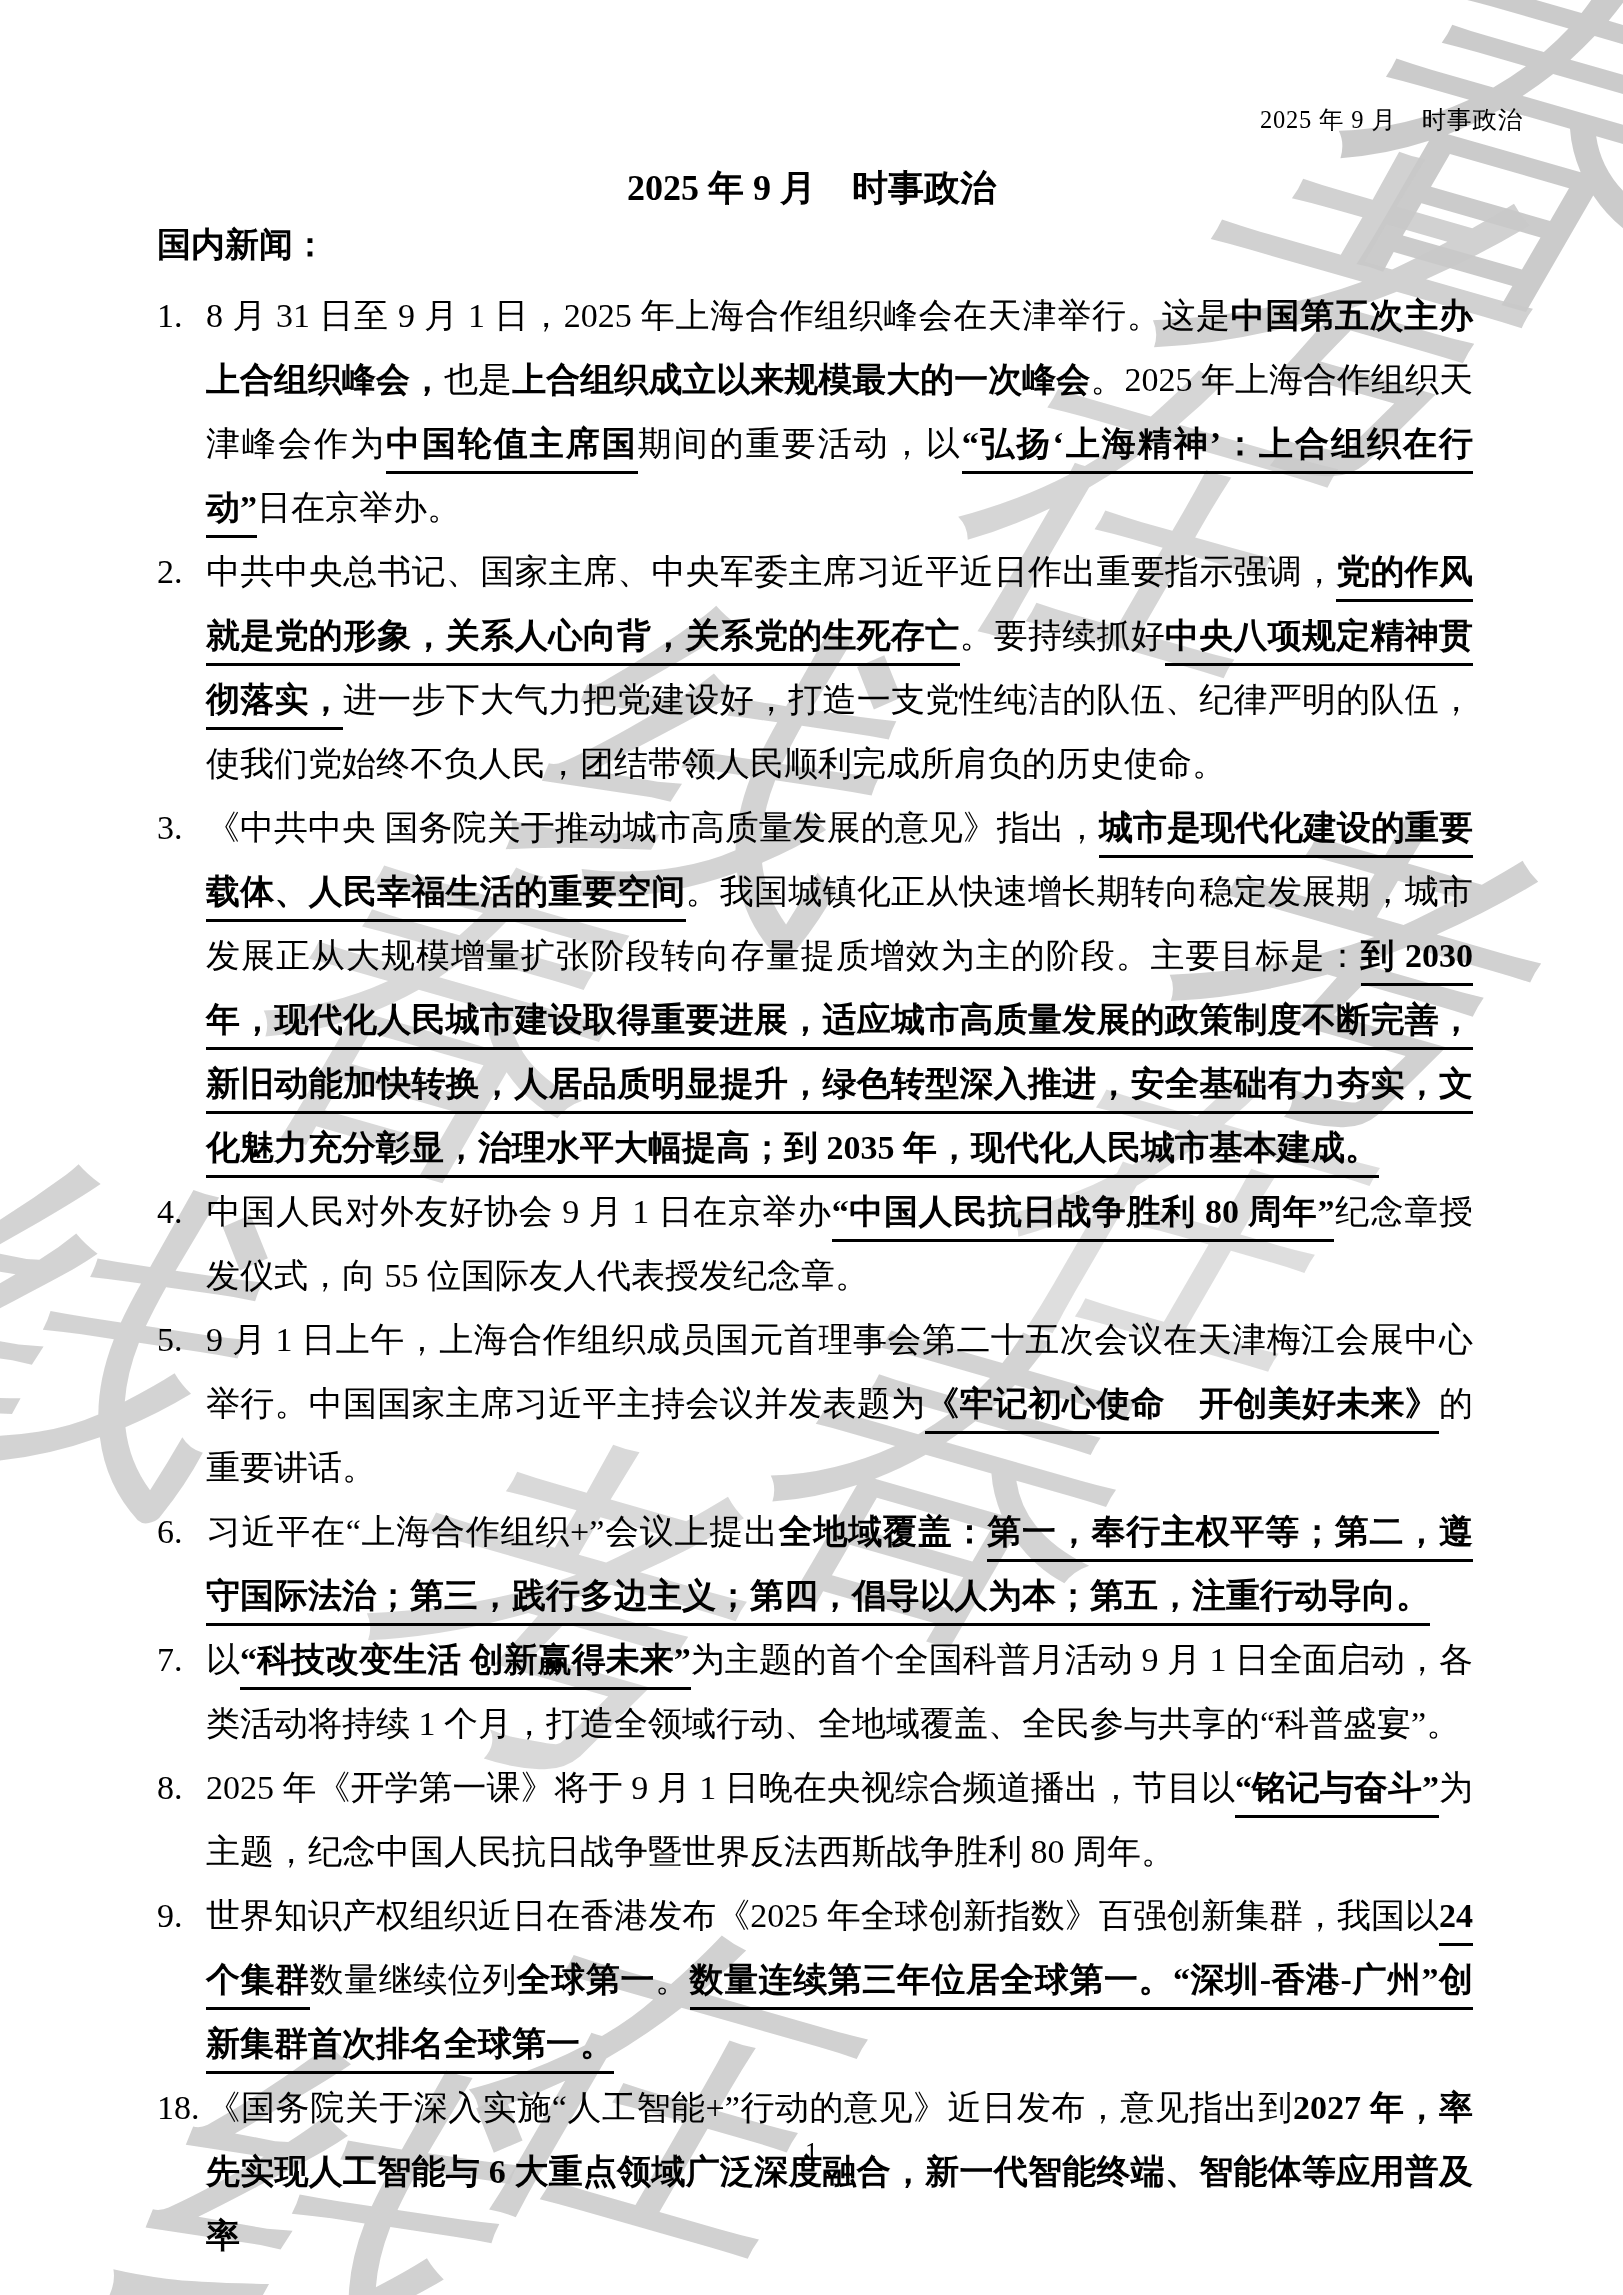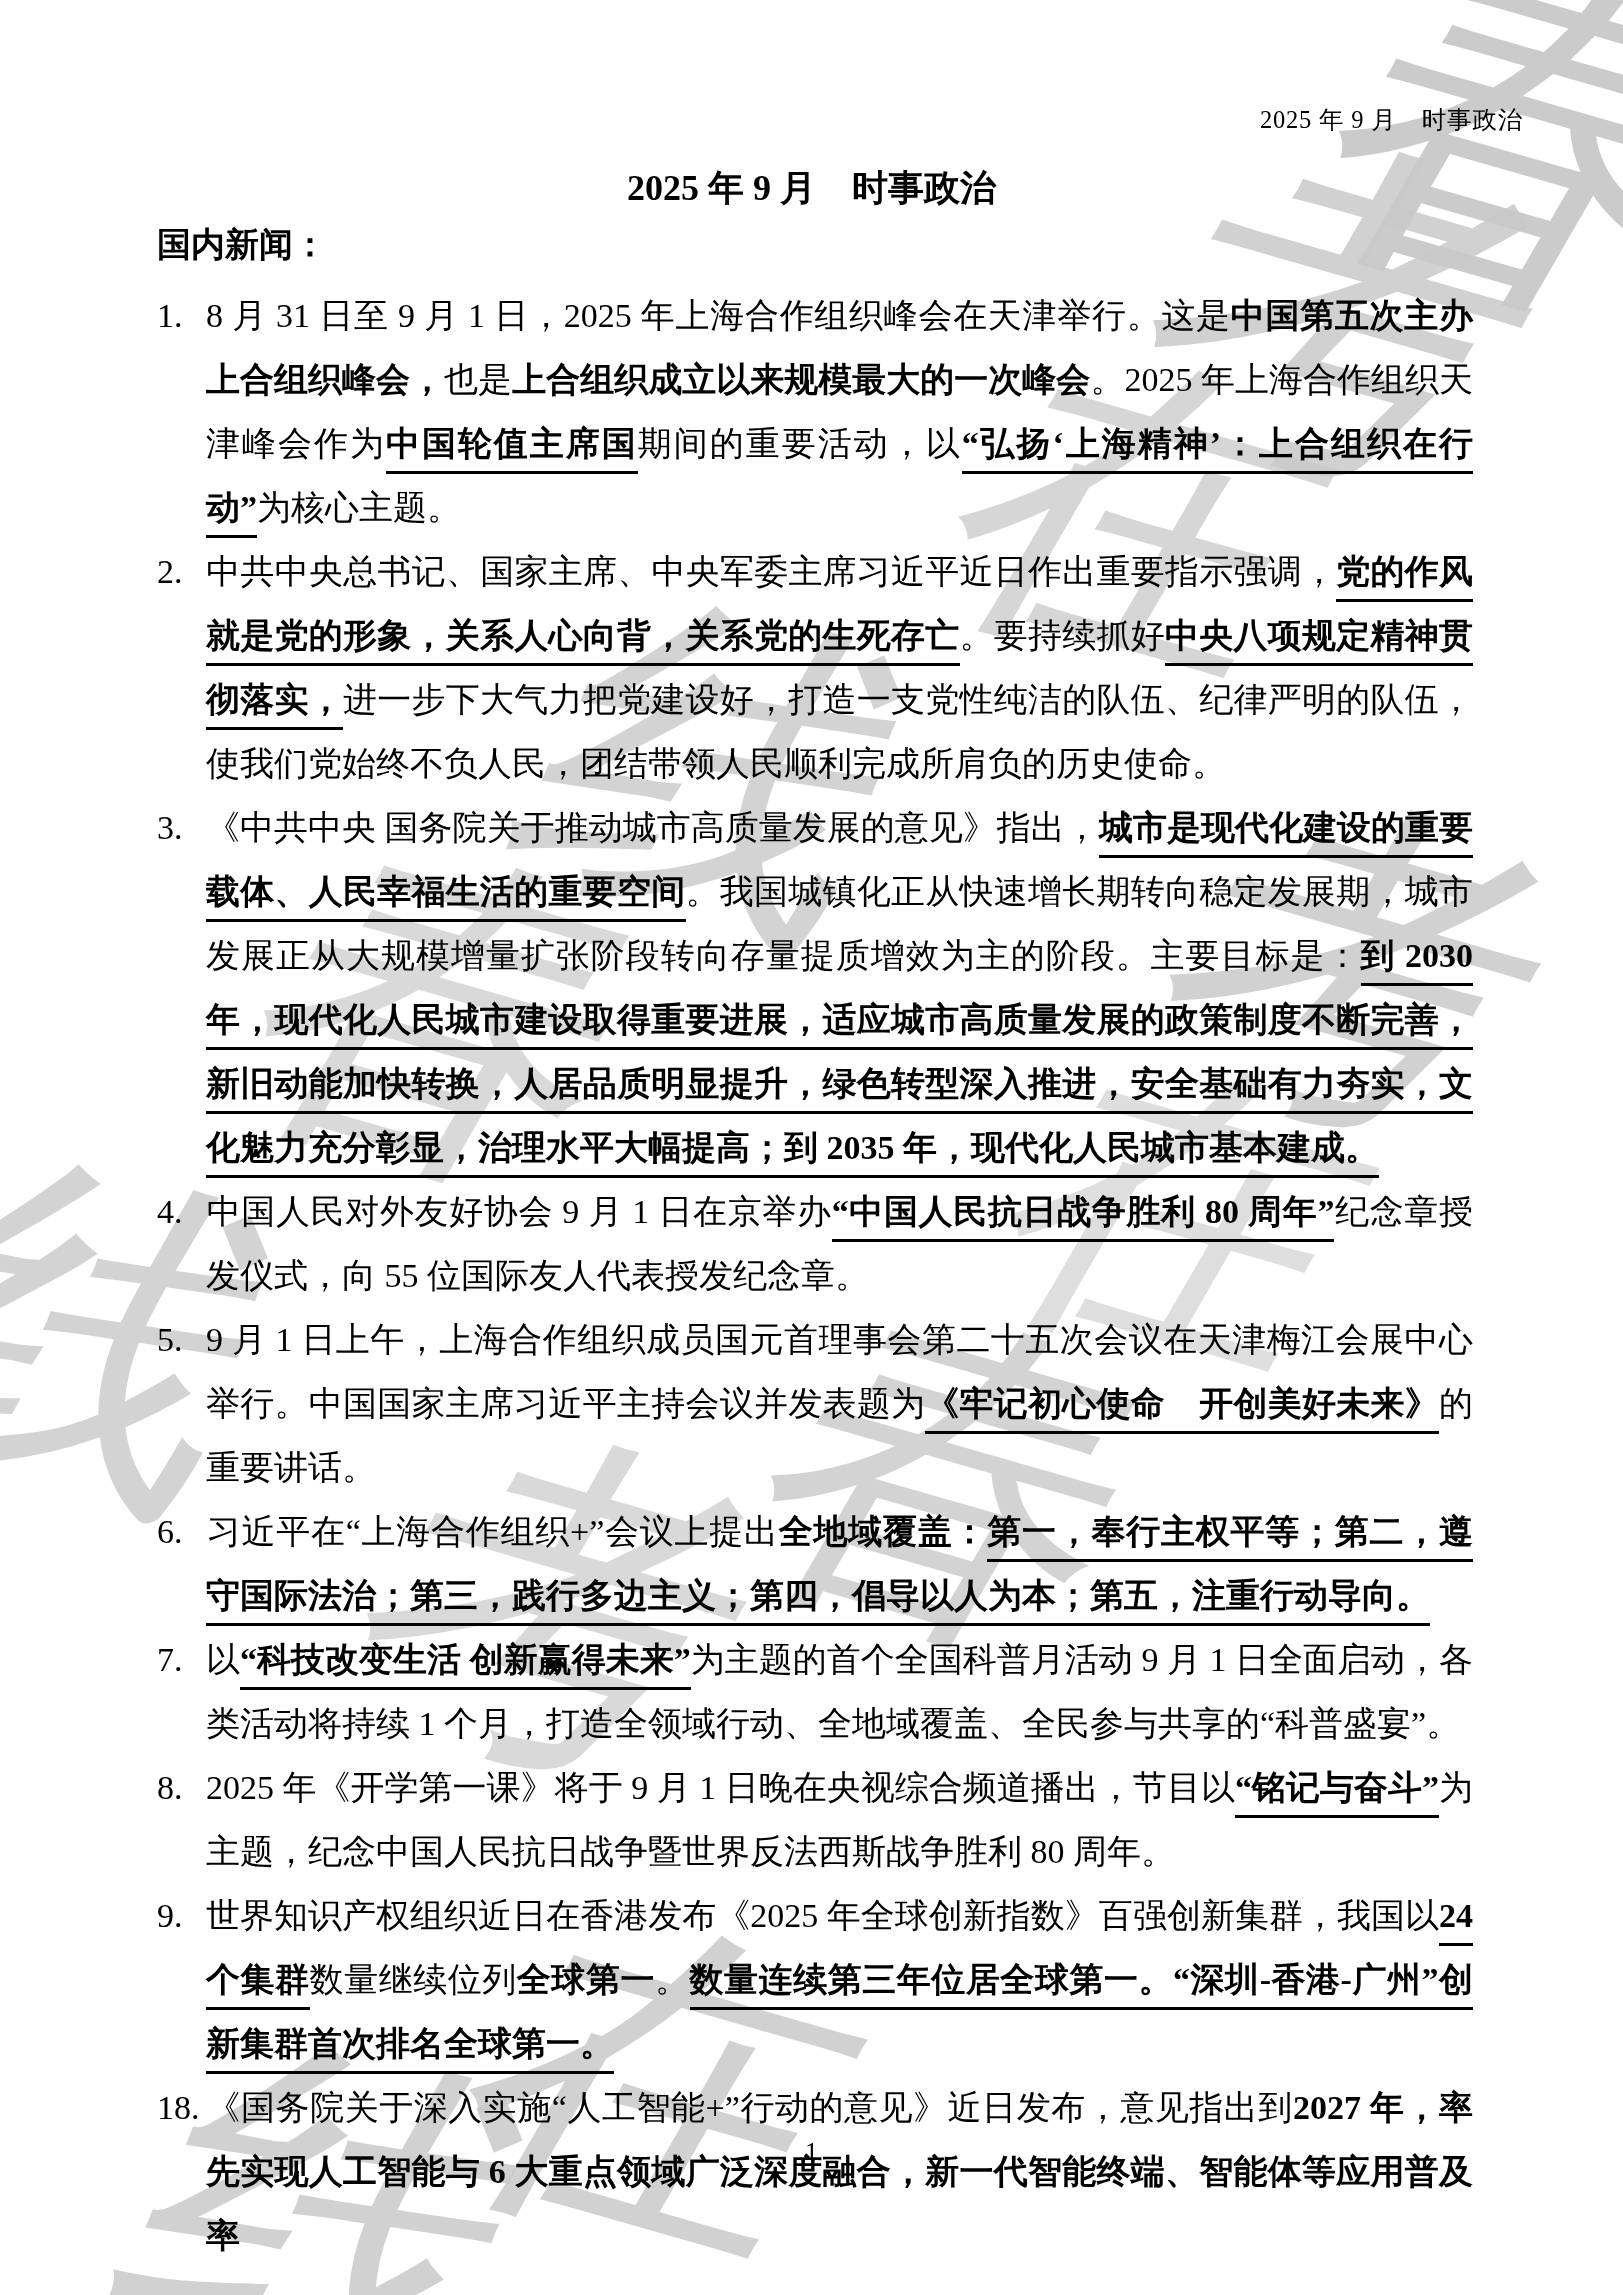--- a/index.html
+++ b/index.html
@@ -101,21 +101,21 @@
     </div>
 
   <div class="content-layer">
     <div class="header-right">2025 年 9 月　时事政治</div>
 
     <div class="doc-title">2025 年 9 月　时事政治</div>
 
     <div class="section-heading">国内新闻：</div>
 
     <ol class="news-list">
-        <li class="news-item"><span class="num">1.</span><span>8 月 31 日至 9 月 1 日，2025 年上海合作组织峰会在天津举行。这是</span><span class="seg-b">中国第五次主办上合组织峰会，</span><span>也是</span><span class="seg-b">上合组织成立以来规模最大的一次峰会</span><span>。2025 年上海合作组织天津峰会作为</span><span class="seg-b seg-u">中国轮值主席国</span><span>期间的重要活动，以</span><span class="seg-b seg-u">“弘扬‘上海精神’：上合组织在行动”</span><span>为核心主题。</span></li>
+        <li class="news-item"><span class="num">1.</span><span>8 月 31 日至 9 月 1 日，2025 年上海合作组织峰会在天津举行。这是</span><span class="seg-b">中国第五次主办上合组织峰会，</span><span>也是</span><span class="seg-b">上合组织成立以来规模最大的一次峰会</span><span>。2025 年上海合作组织天津峰会作为</span><span class="seg-b seg-u">中国轮值主席国</span><span>期间的重要活动，以</span><span class="seg-b seg-u">“弘扬‘上海精神’：上合组织在行动”</span><span>日在京举办。</span></li>
         <li class="news-item"><span class="num">2.</span><span>中共中央总书记、国家主席、中央军委主席习近平近日作出重要指示强调，</span><span class="seg-b seg-u">党的作风就是党的形象，关系人心向背，关系党的生死存亡</span><span>。要持续抓好</span><span class="seg-b seg-u">中央八项规定精神贯彻落实，</span><span>进一步下大气力把党建设好，打造一支党性纯洁的队伍、纪律严明的队伍，使我们党始终不负人民，团结带领人民顺利完成所肩负的历史使命。</span></li>
         <li class="news-item"><span class="num">3.</span><span>《中共中央 国务院关于推动城市高质量发展的意见》指出，</span><span class="seg-b seg-u">城市是现代化建设的重要载体、人民幸福生活的重要空间</span><span>。我国城镇化正从快速增长期转向稳定发展期，城市发展正从大规模增量扩张阶段转向存量提质增效为主的阶段。主要目标是：</span><span class="seg-b seg-u">到 2030 年，现代化人民城市建设取得重要进展，适应城市高质量发展的政策制度不断完善，新旧动能加快转换，人居品质明显提升，绿色转型深入推进，安全基础有力夯实，文化魅力充分彰显，治理水平大幅提高；到 2035 年，现代化人民城市基本建成。</span></li>
         <li class="news-item"><span class="num">4.</span><span>中国人民对外友好协会 9 月 1 日在京举办</span><span class="seg-b seg-u">“中国人民抗日战争胜利 80 周年”</span><span>纪念章授发仪式，向 55 位国际友人代表授发纪念章。</span></li>
         <li class="news-item"><span class="num">5.</span><span>9 月 1 日上午，上海合作组织成员国元首理事会第二十五次会议在天津梅江会展中心举行。中国国家主席习近平主持会议并发表题为</span><span class="seg-b seg-u">《牢记初心使命　开创美好未来》</span><span>的重要讲话。</span></li>
         <li class="news-item"><span class="num">6.</span><span>习近平在“上海合作组织+”会议上提出</span><span class="seg-b">全地域覆盖：</span><span class="seg-b seg-u">第一，奉行主权平等；第二，遵守国际法治；第三，践行多边主义；第四，倡导以人为本；第五，注重行动导向。</span></li>
         <li class="news-item"><span class="num">7.</span><span>以</span><span class="seg-b seg-u">“科技改变生活 创新赢得未来”</span><span>为主题的首个全国科普月活动 9 月 1 日全面启动，各类活动将持续 1 个月，打造全领域行动、全地域覆盖、全民参与共享的“科普盛宴”。</span></li>
         <li class="news-item"><span class="num">8.</span><span>2025 年《开学第一课》将于 9 月 1 日晚在央视综合频道播出，节目以</span><span class="seg-b seg-u">“铭记与奋斗”</span><span>为主题，纪念中国人民抗日战争暨世界反法西斯战争胜利 80 周年。</span></li>
         <li class="news-item"><span class="num">9.</span><span>世界知识产权组织近日在香港发布《2025 年全球创新指数》百强创新集群，我国以</span><span class="seg-b seg-u">24 个集群</span><span>数量继续位列</span><span class="seg-b">全球第一</span><span>。</span><span class="seg-b seg-u">数量连续第三年位居全球第一。“深圳-香港-广州”创新集群首次排名全球第一。</span></li>
         <li class="news-item"><span class="num">18.</span><span>《国务院关于深入实施“人工智能+”行动的意见》近日发布，意见指出到</span><span class="seg-b">2027 年，率先实现人工智能与 6 大重点领域广泛深度融合，新一代智能终端、智能体等应用普及率</span></li>
       </ol>

